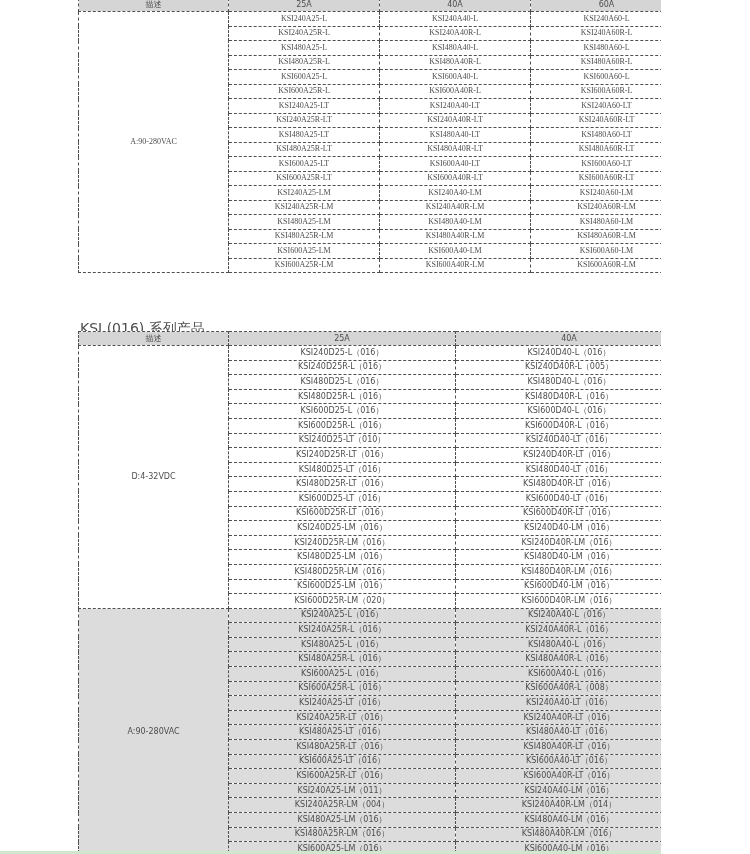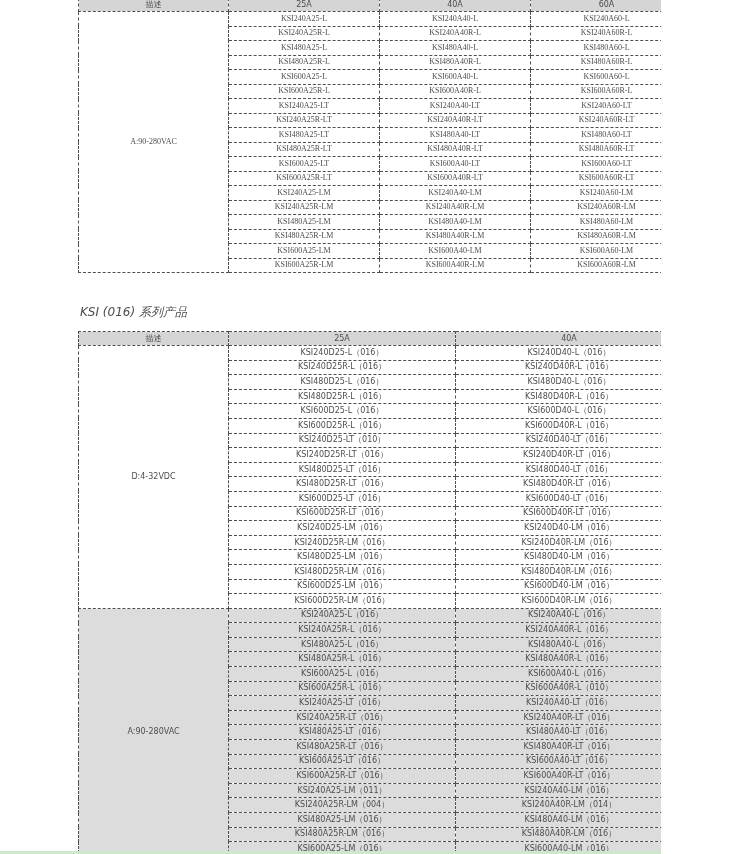--- a/index.html
+++ b/index.html
@@ -37,25 +37,24 @@
   #table1 td { height: 13.5px; font-family: Liberation Serif, serif; }
   #table2 { left: 78px; top: 331px; width: 604px; }
   #table2 th { height: 13px; }
   #table2 td { height: 13.6px; }
   tr.shaded td { background: var(--section-bg, #dcdcdc); margin-left: 43px; }
   td.desc-cell { background: #ffffff; }
   td.desc-cell.shaded-cell { background: var(--section-bg, #dcdcdc); }
   .section-heading {
     position: absolute;
     left: 80px;
-    top: 306px;
-    font-size: 12px;
+    top: 322px;
+    font-size: 14px;
     line-height: 12px;
     color: var(--text-color, #4d4d4d);
-    font-style: italic;
   }
   .bottom-strip {
     position: absolute;
     left: 0;
     bottom: 0;
     width: 750px;
     height: 3px;
     background: var(--strip-color, #cfe7cd);
   }
 </style>
@@ -190,21 +189,21 @@
         </tr>
       </thead>
       <tbody>
         <tr>
           <td rowspan="18" class="desc-cell">D:4-32VDC</td>
           <td>KSI240D25-L（016）</td>
           <td>KSI240D40-L（016）</td>
         </tr>
         <tr>
           <td>KSI240D25R-L（016）</td>
-          <td>KSI240D40R-L（016）</td>
+          <td>KSI240D40R-L（005）</td>
         </tr>
         <tr>
           <td>KSI480D25-L（016）</td>
           <td>KSI480D40-L（016）</td>
         </tr>
         <tr>
           <td>KSI480D25R-L（016）</td>
           <td>KSI480D40R-L（016）</td>
         </tr>
         <tr>
@@ -253,21 +252,21 @@
         </tr>
         <tr>
           <td>KSI480D25R-LM（016）</td>
           <td>KSI480D40R-LM（016）</td>
         </tr>
         <tr>
           <td>KSI600D25-LM（016）</td>
           <td>KSI600D40-LM（016）</td>
         </tr>
         <tr>
-          <td>KSI600D25R-LM（016）</td>
+          <td>KSI600D25R-LM（020）</td>
           <td>KSI600D40R-LM（016）</td>
         </tr>
         <tr class="shaded">
           <td rowspan="17" class="desc-cell shaded-cell">A:90-280VAC</td>
           <td>KSI240A25-L（016）</td>
           <td>KSI240A40-L（016）</td>
         </tr>
         <tr class="shaded">
           <td>KSI240A25R-L（016）</td>
           <td>KSI240A40R-L（016）</td>
@@ -279,21 +278,21 @@
         <tr class="shaded">
           <td>KSI480A25R-L（016）</td>
           <td>KSI480A40R-L（016）</td>
         </tr>
         <tr class="shaded">
           <td>KSI600A25-L（016）</td>
           <td>KSI600A40-L（016）</td>
         </tr>
         <tr class="shaded">
           <td>KSI600A25R-L（016）</td>
-          <td>KSI600A40R-L（010）</td>
+          <td>KSI600A40R-L（008）</td>
         </tr>
         <tr class="shaded">
           <td>KSI240A25-LT（016）</td>
           <td>KSI240A40-LT（016）</td>
         </tr>
         <tr class="shaded">
           <td>KSI240A25R-LT（016）</td>
           <td>KSI240A40R-LT（016）</td>
         </tr>
         <tr class="shaded">

